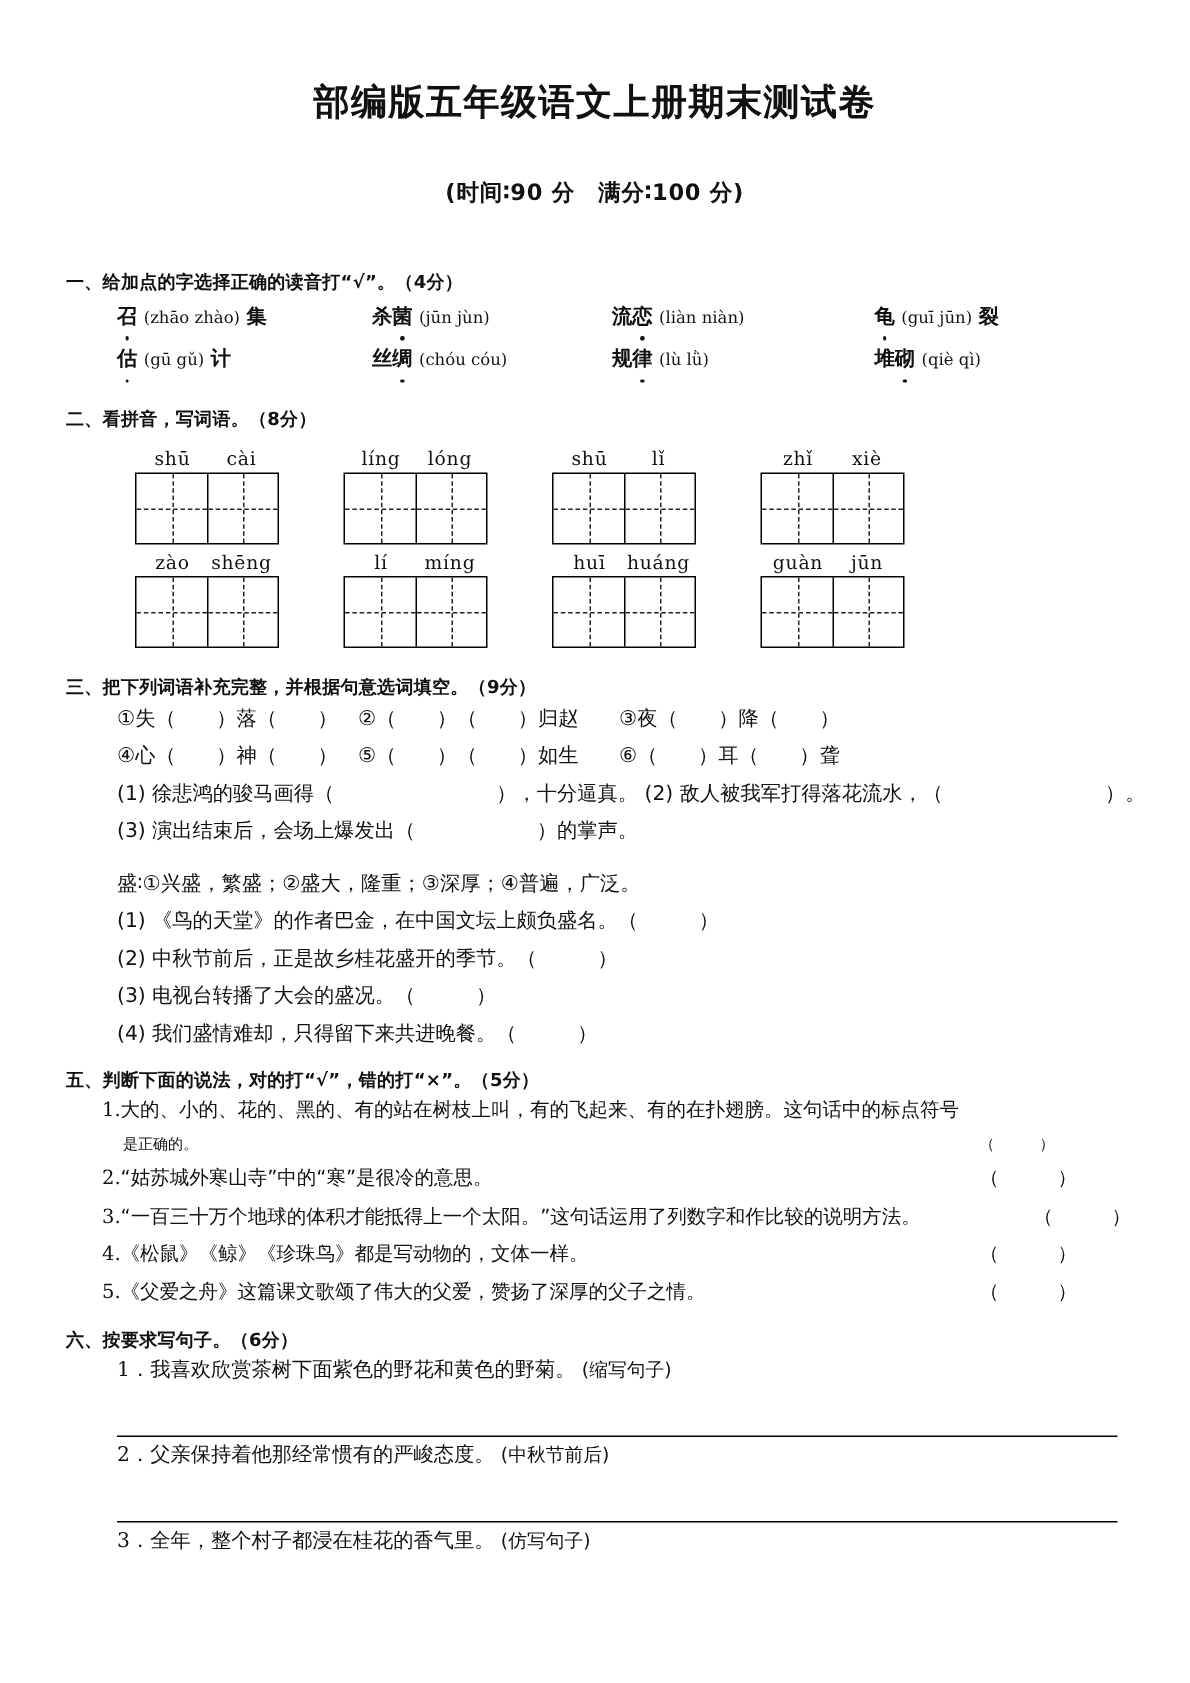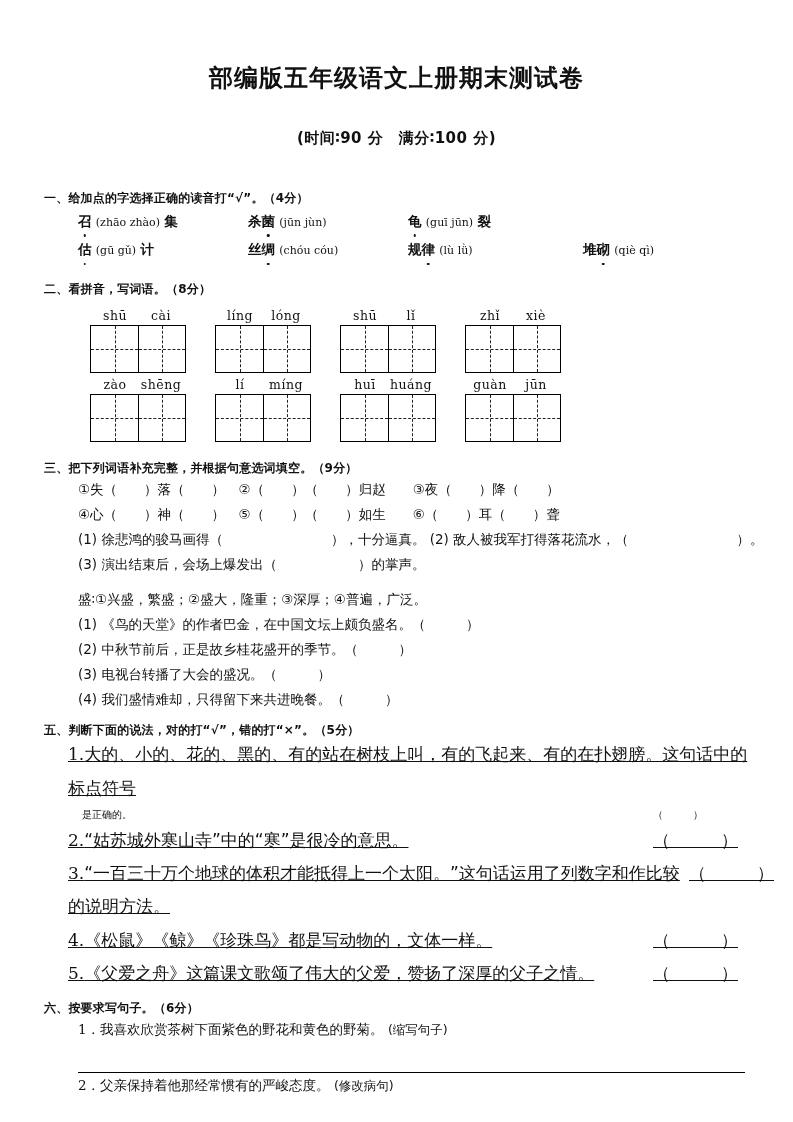--- a/index.html
+++ b/index.html
@@ -22,21 +22,21 @@
     padding: 0 44px;
     position: relative;
   }
 
   
   .doc-title {
     text-align: center;
     font-size: 24px;
     font-weight: bold;
     letter-spacing: 1px;
-    margin: 12px;
+    margin: 2px;
     padding-top: 52px;
     line-height: 1.2;
   }
   .doc-subtitle {
     text-align: center;
     font-size: 15px;
     font-weight: bold;
     margin: 12px;
     padding-top: 24px;
     letter-spacing: 0.5px;
@@ -88,20 +88,21 @@
     border-radius: 50%;
     background: #111;
     transform: translateX(-50%);
   }
   .py { font-family: "DejaVu Serif", "Liberation Serif", serif; font-size: 11px; }
 
   
   .grid-row {
     display: flex;
     padding-left: 46px;
+    gap: 14px;
   }
   .grid-cell-group {
     width: 125px;
   }
   .grid-label {
     font-family: "DejaVu Serif", "Liberation Serif", serif;
     font-size: 12.5px;
     text-align: center;
     width: 96px;
     letter-spacing: 0.5px;
@@ -141,23 +142,22 @@
 
   
   .line { white-space: nowrap; }
   .idx {
     font-family: "DejaVu Serif", "Liberation Serif", serif;
   }
 
   
   .stmt {
     display: flex;
-    font-size: 17px;
+    font-size: 13px;
     line-height: 1.95;
-    text-decoration: underline;
   }
   .stmt-text { flex: 1 1 auto; }
   .stmt-mark {
     flex: 0 0 auto;
     width: 96px;
     text-align: left;
     padding-left: 18px;
   }
   .stmt-cont {
     display: flex;
@@ -196,20 +196,25 @@
         <span class="py-item" style="width:170px;">
           <span class="hz"></span><span class="hz dotted">召</span>
           <span class="py">(zhāo  zhào)</span>
           <span class="hz">集</span>
         </span>
         <span class="py-item" style="width:160px;">
           <span class="hz">杀</span><span class="hz dotted">菌</span>
           <span class="py">(jūn  jùn)</span>
           <span class="hz"></span>
         </span>
+        <span class="py-item" style="width:175px;">
+          <span class="hz">流</span><span class="hz dotted">恋</span>
+          <span class="py">(liàn  niàn)</span>
+          <span class="hz"></span>
+        </span>
         <span class="py-item">
           <span class="hz"></span><span class="hz dotted">龟</span>
           <span class="py">(guī  jūn)</span>
           <span class="hz">裂</span>
         </span>
       </div>
       <div class="py-row">
         <span class="py-item" style="width:170px;">
           <span class="hz"></span><span class="hz dotted">估</span>
           <span class="py">(gū  gǔ)</span>
@@ -375,21 +380,21 @@
       <div class="q6-item">
         <span class="idx">1．</span><span>我喜欢欣赏茶树下面紫色的野花和黄色的野菊。</span>
         <span class="sub-note">(缩写句子)</span>
       </div>
     </div>
     <div class="ans-line"></div>
 
     <div class="sec-body" style="line-height:1.9;">
       <div class="q6-item">
         <span class="idx">2．</span><span>父亲保持着他那经常惯有的严峻态度。</span>
-        <span class="sub-note">(修改病句)</span>
+        <span class="sub-note">(中秋节前后)</span>
       </div>
     </div>
     <div class="ans-line"></div>
 
     <div class="sec-body" style="line-height:1.9;">
       <div class="q6-item">
         <span class="idx">3．</span><span>全年，整个村子都浸在桂花的香气里。</span>
         <span class="sub-note">(仿写句子)</span>
       </div>
     </div>

